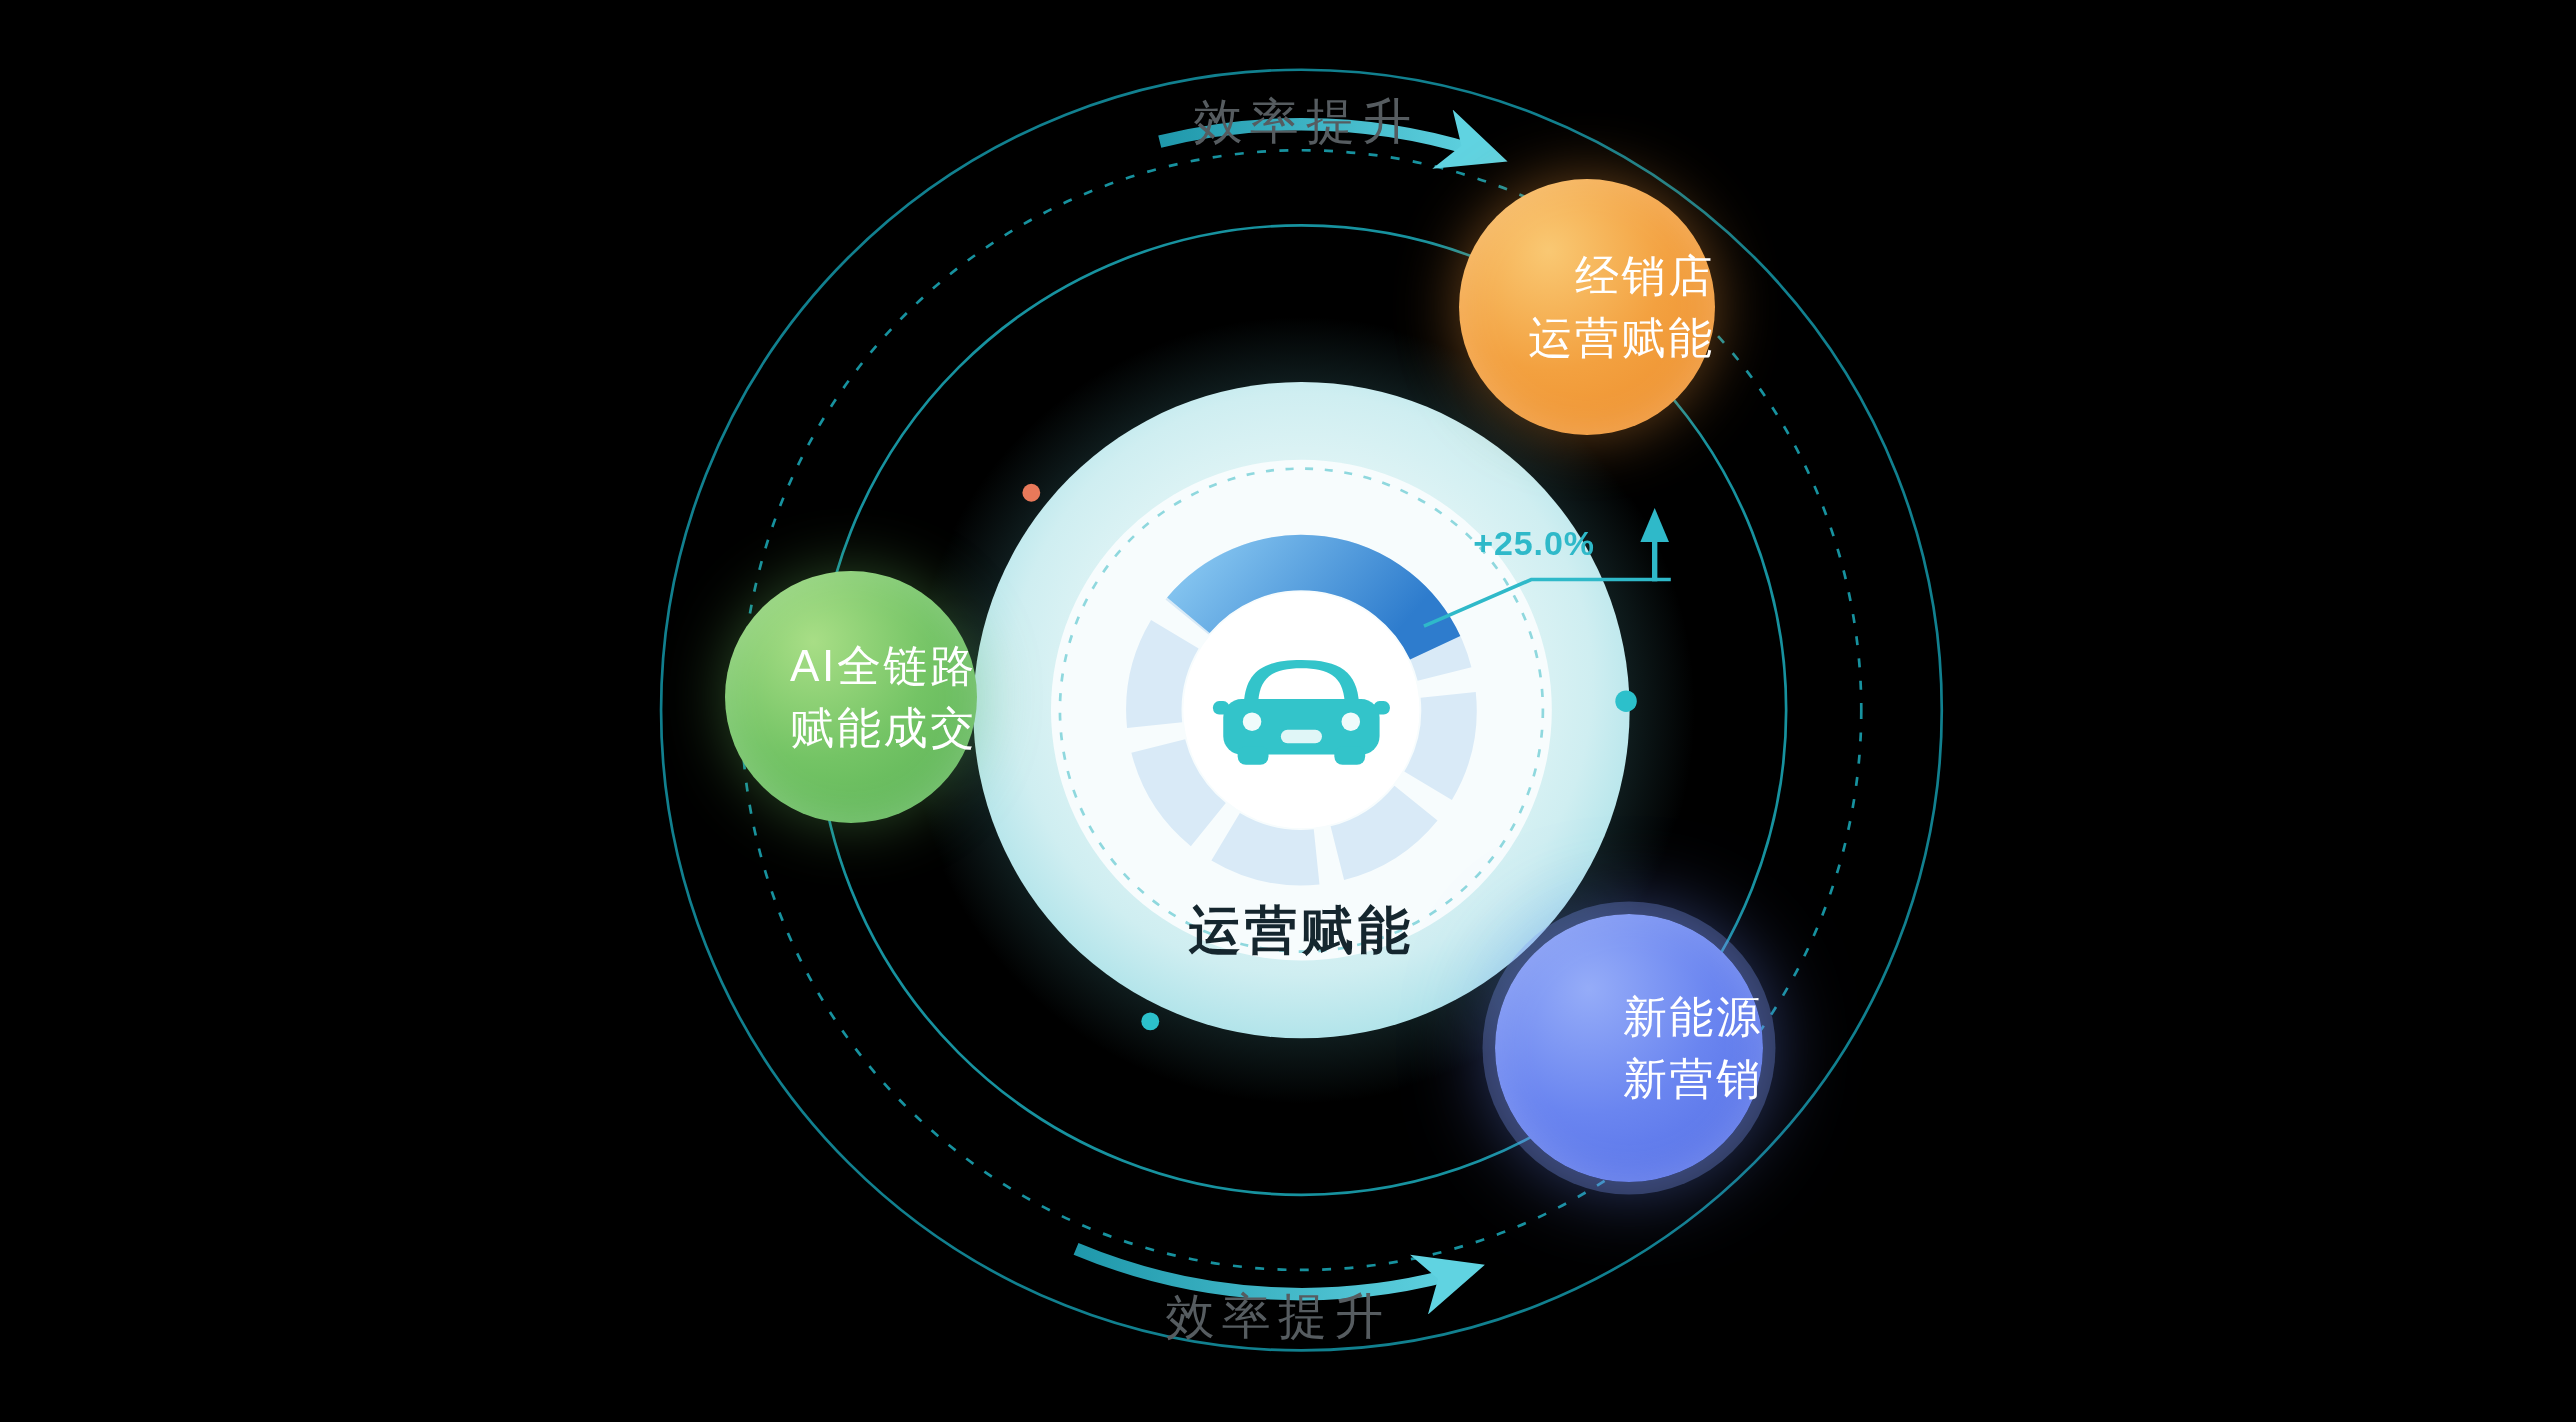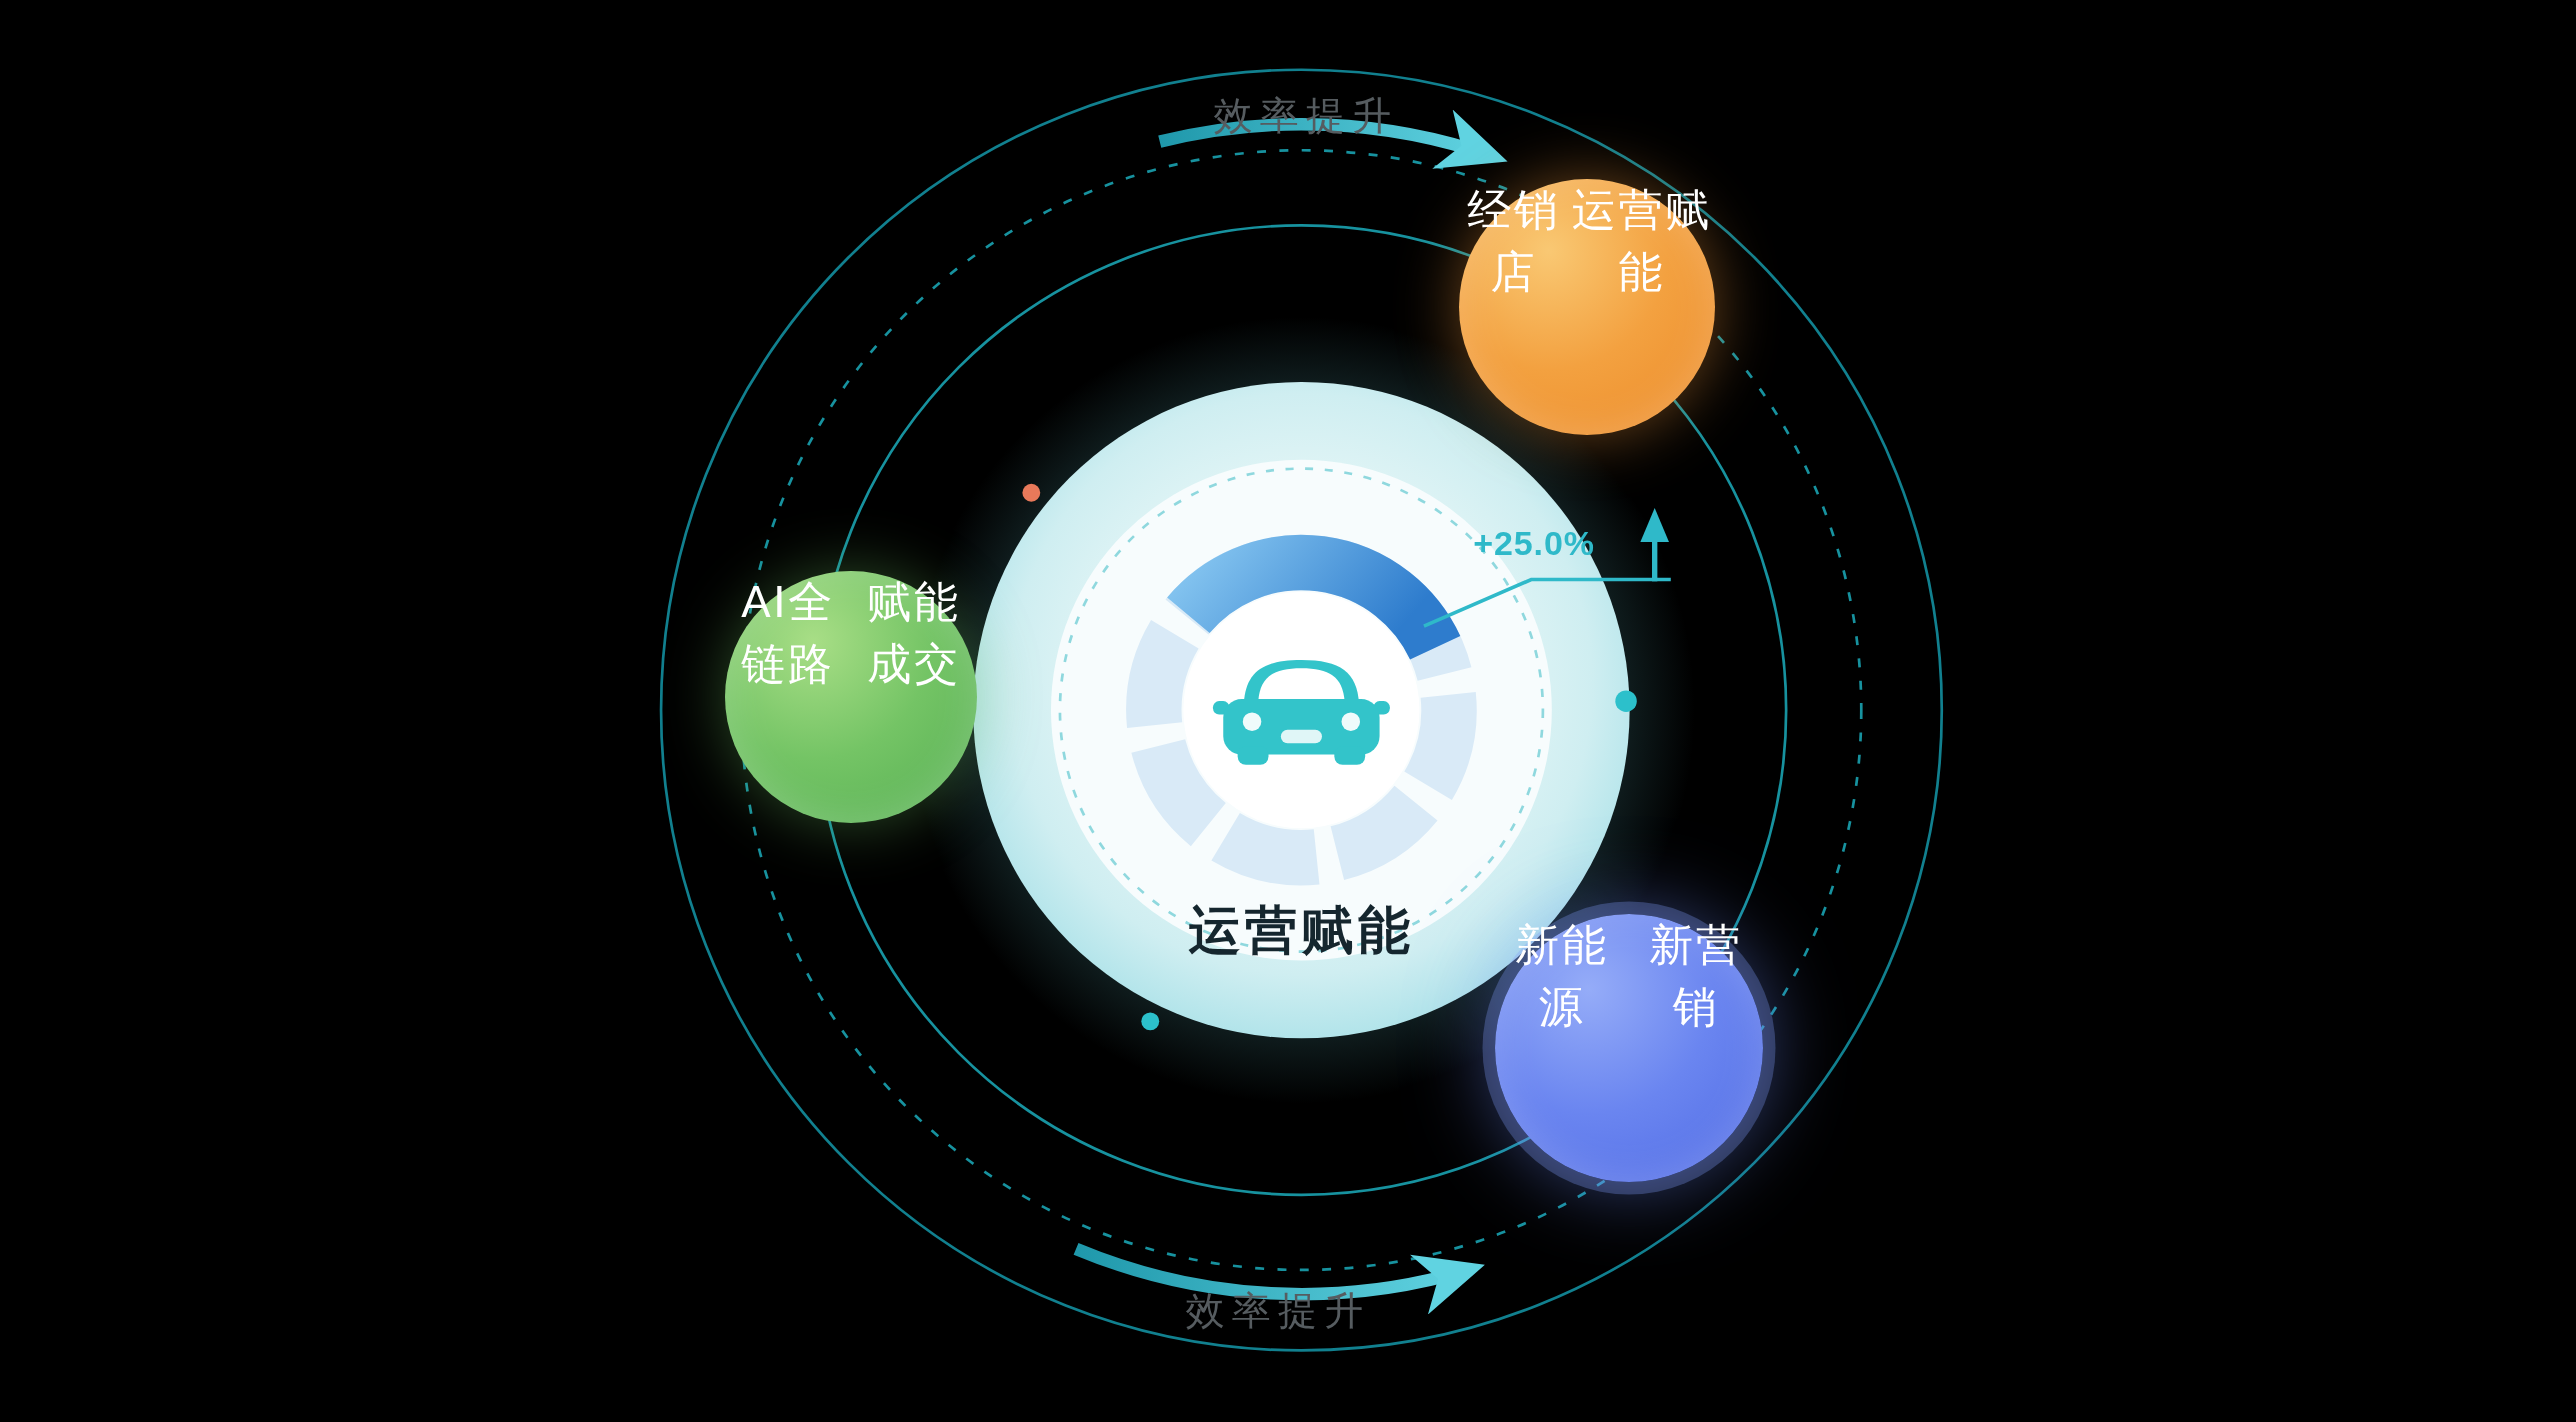--- a/index.html
+++ b/index.html
@@ -4,21 +4,21 @@
 <style>
   * { margin:0; padding:0; box-sizing:border-box; }
   html, body { background:#000; }
   .stage {
     position:relative; width:2576px; height:1422px; background:#000;
     overflow:hidden; font-family:"Liberation Sans","DejaVu Sans",sans-serif;
   }
   .stage > svg { position:absolute; left:0; top:0; }
   .bubble {
     position:absolute; border-radius:50%;
-    display:flex; flex-direction:row; align-items:flex-start; justify-content:center;
+    display:flex; flex-direction:column; align-items:flex-end; justify-content:center;
     text-align:center; color:#fff; font-size:44px; font-weight:500;
     line-height:1.40; letter-spacing:2.7px;
   }
   .bubble-dealer {
     left:1459px; top:179px; width:256px; height:256px;
     background:radial-gradient(circle at 35% 28%, #f9c873 0%, #f3a140 48%, #ec8a28 100%);
     box-shadow:0 0 63px rgba(240,150,60,.45), inset 0 0 41px rgba(255,255,255,.22);
   }
   .bubble-ai {
     left:725px; top:571px; width:252px; height:252px;
@@ -33,21 +33,21 @@
   }
   .center-label {
     position:absolute; left:1078px; top:896px; width:447px; text-align:center;
     font-size:52px; font-weight:700; color:#15262e; letter-spacing:4.5px;
   }
   .metric {
     position:absolute; left:1422px; top:524px; width:224px; text-align:center;
     font-size:34px; font-weight:600; color:#2fb9c9; letter-spacing:0.9px;
   }
   .orbit-label {
-    position:absolute; color:#565c60; font-size:39px; letter-spacing:7.2px;
+    position:absolute; color:#565c60; font-size:49px; letter-spacing:7.2px;
     width:376px; text-align:center; font-weight:500;
   }
   .orbit-label.top    { left:1118px; top:89px;  }
   .orbit-label.bottom { left:1090px; top:1284px; }
 </style>
 </head>
 <body>
 
 <div class="stage">
 

